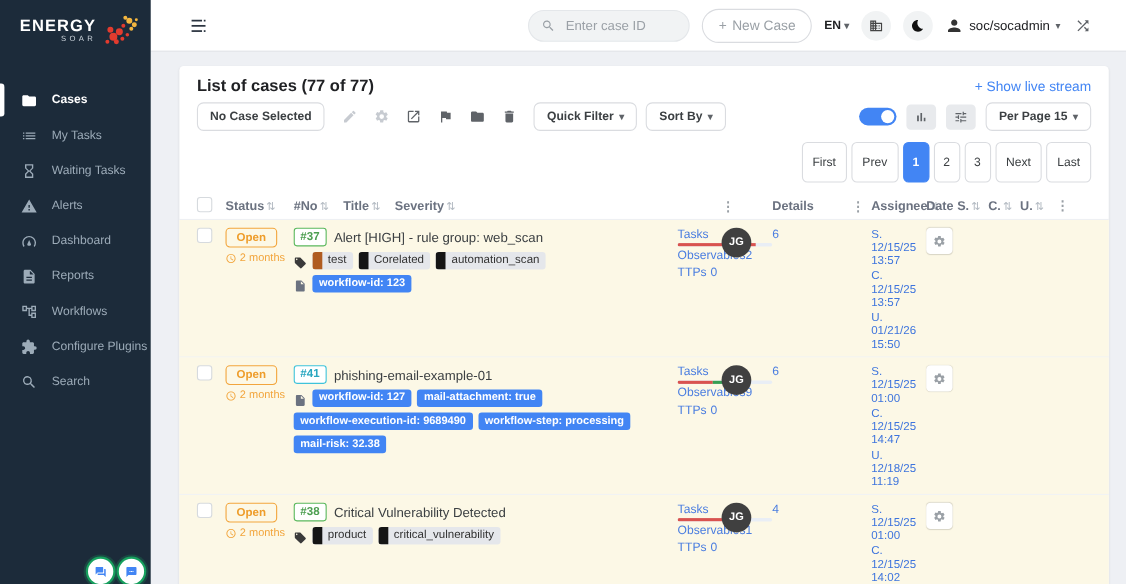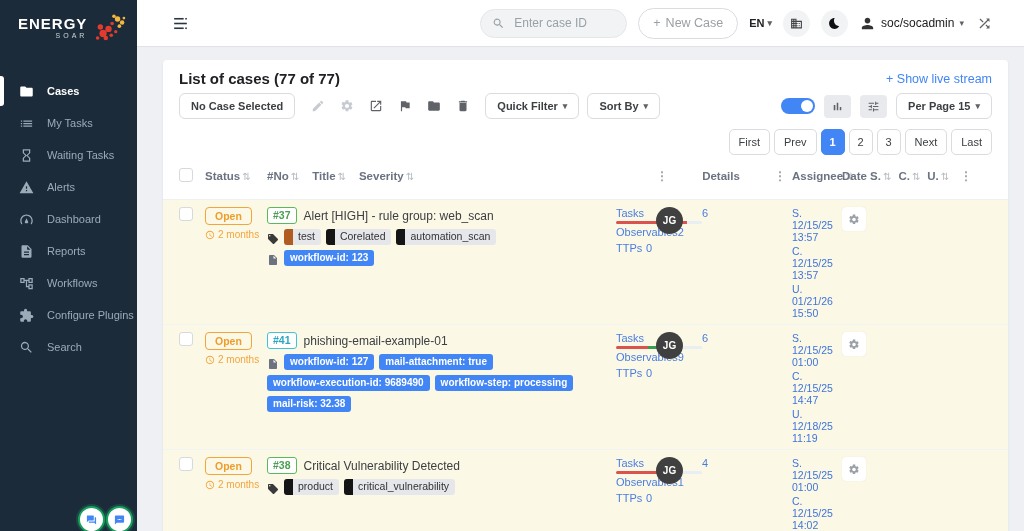--- a/index.html
+++ b/index.html
@@ -52,26 +52,26 @@
   .tool-icon { width:29px; height:26px; background:none; border:none; display:flex; align-items:center; justify-content:center; color:#5f6368; cursor:pointer; }
   .tool-icon svg { width:14px; height:14px; fill:currentColor; }
   .tool-icon:disabled { color:#c7cbd1; cursor:default; }
   .tool-gap { width:8px; }
   .tb-right { margin-left:auto; display:flex; align-items:center; gap:9px; }
   .toggle { width:34px; height:16px; border-radius:9px; background:#4285f4; position:relative; cursor:pointer; border:none; }
   .toggle::after { content:""; position:absolute; right:2px; top:2px; width:12px; height:12px; border-radius:50%; background:#fff; }
   .sq-btn { width:27px; height:23px; background:#e8eaed; border:none; border-radius:4px; display:flex; align-items:center; justify-content:center; color:#5f6368; cursor:pointer; }
   .sq-btn svg { width:13px; height:13px; fill:currentColor; }
   .pag-row { display:flex; justify-content:flex-end; gap:4px; margin:2px 0 8px; }
-  .page-btn { min-width:36px; height:26px; padding:0 9px; border:1px solid #dadce0; border-radius:5px; background:#fff; font-size:11px; color:#3c4043; display:flex; align-items:center; justify-content:center; cursor:pointer; font-family:"Liberation Sans",sans-serif; }
+  .page-btn { min-width:36px; height:37px; padding:0 9px; border:1px solid #dadce0; border-radius:5px; background:#fff; font-size:11px; color:#3c4043; display:flex; align-items:center; justify-content:center; cursor:pointer; font-family:"Liberation Sans",sans-serif; }
   .page-btn.num { min-width:24px; padding:0 6px; }
   .page-btn.active { background:#4285f4; border-color:#4285f4; color:#fff; font-weight:bold; }
   
   .grid-row { display:grid; grid-template-columns:26px 62px 349px 40px 136px 50px 118px 30px; }
-  .thead { margin:0 -16px; padding:5px 16px 15px; border-bottom:1px solid #eef0f3; color:#6b7280; font-size:11.5px; font-weight:bold; align-items:center; }
+  .thead { margin:0 -16px; padding:5px 16px 3px; border-bottom:1px solid #eef0f3; color:#6b7280; font-size:11.5px; font-weight:bold; align-items:center; }
   .sort { color:#b3bac2; font-size:10px; margin-left:2px; font-weight:normal; }
   .dots { color:#9aa0a6; font-size:12px; cursor:pointer; line-height:1; }
   .h-main { display:flex; align-items:center; gap:13px; }
   .h-details { display:flex; align-items:center; justify-content:space-between; padding-right:6px; }
   .h-dates { display:flex; align-items:center; gap:7px; }
   .checkbox { appearance:none; width:14px; height:14px; border:1.5px solid #d6dade; border-radius:3px; background:#fff; margin:0; cursor:pointer; }
   .row { margin:0 -16px; padding:7px 16px 5px; border-bottom:1px solid #f1f3f4; min-height:47px; align-items:start; }
   .row.hl { background:#fcf8e6; }
   .c-status { display:flex; flex-direction:column; align-items:flex-start; gap:4px; }
   .badge-open { border:1px solid #f2a53c; color:#ee9d2b; border-radius:4px; font-size:10.5px; font-weight:bold; padding:2px 9px; line-height:12px; }

